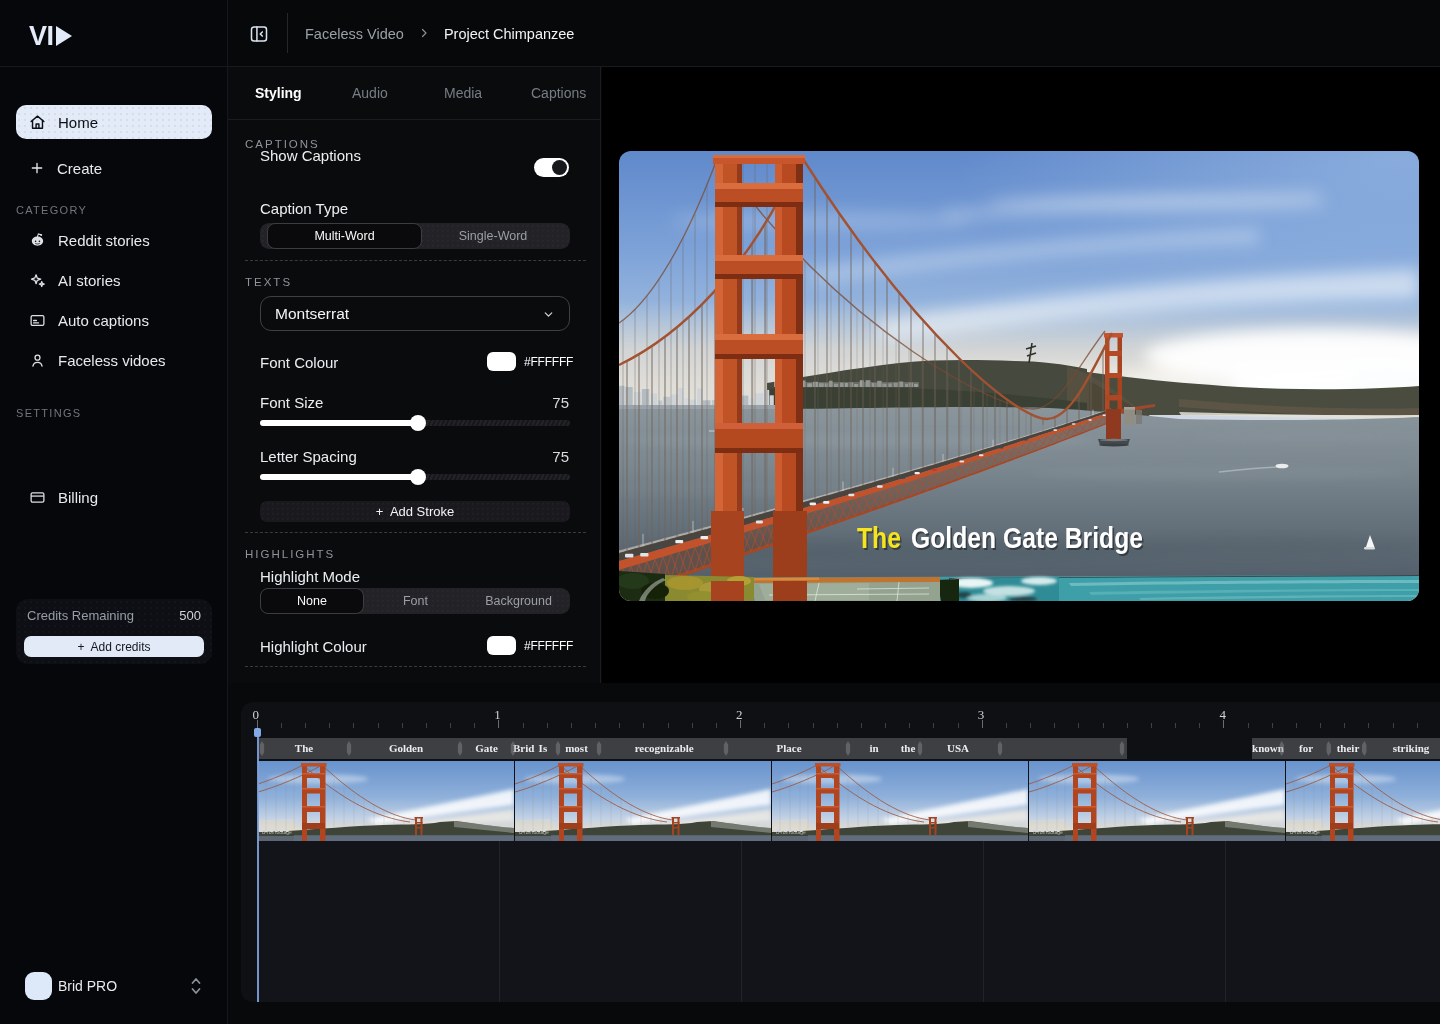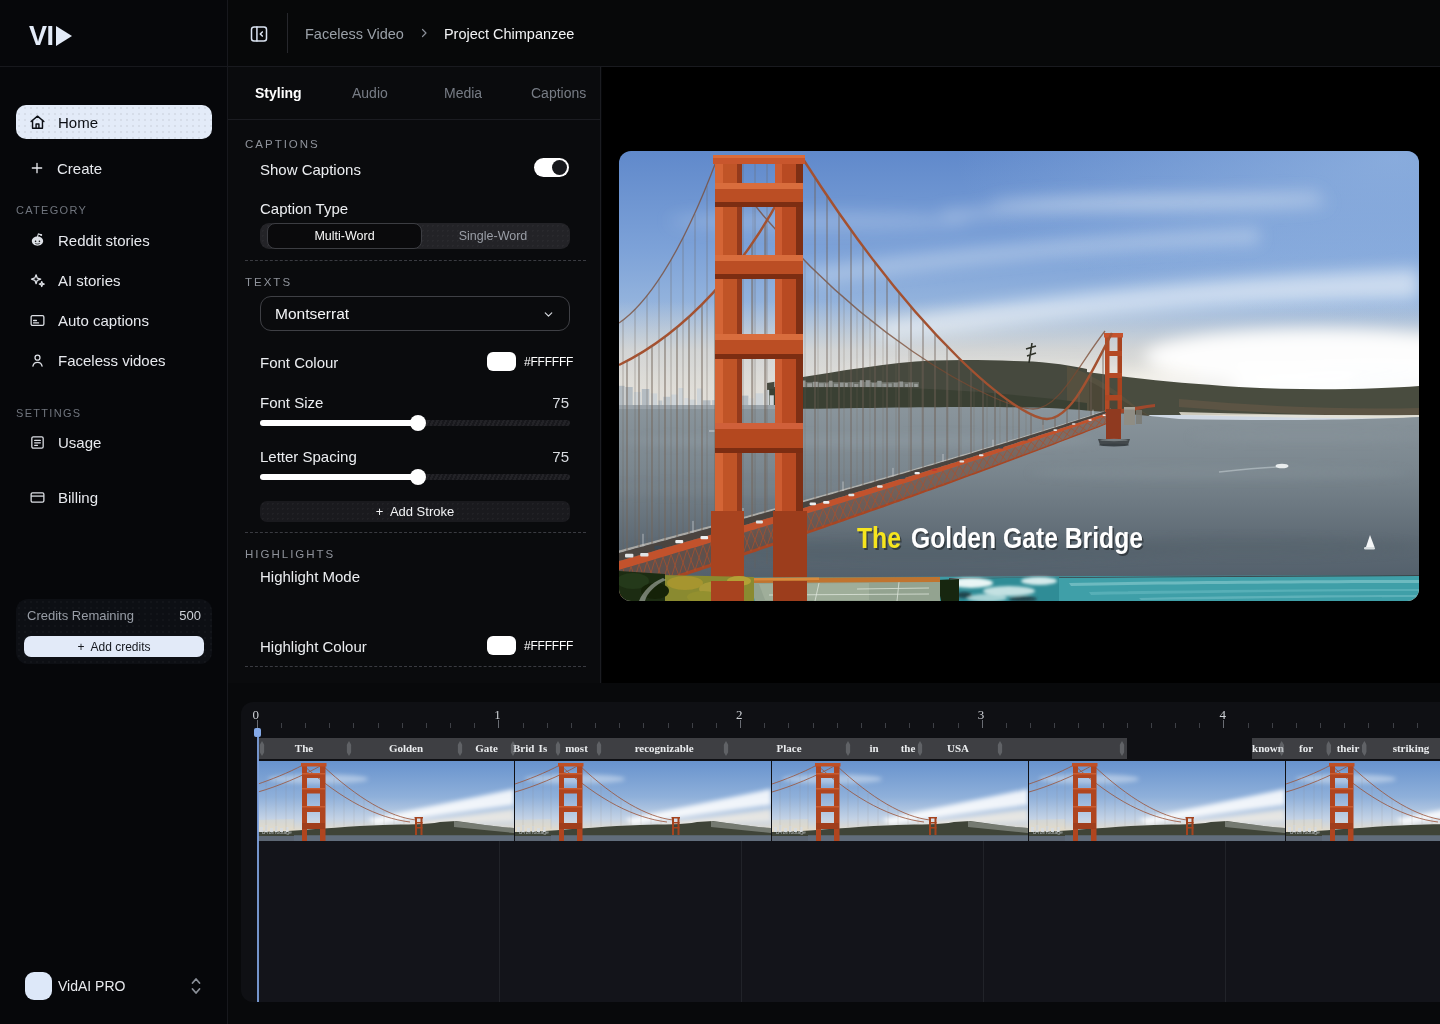--- a/index.html
+++ b/index.html
@@ -127,44 +127,37 @@
     Faceless vidoes
   </div>
   <div class="nav-item" style="top:303px">
     <svg width="17" height="17" viewBox="0 0 24 24" fill="none" stroke="#dde0e6" stroke-width="1.8" stroke-linejoin="round">
           <rect x="3" y="5" width="18" height="14" rx="2"></rect>
           <path d="M6.5 12h4M6.5 15.5h7" stroke-linecap="round"></path>
         </svg>
     Auto captions
   </div>
   <div class="nav-label" style="top:407px">SETTINGS</div>
-  <div class="nav-item" style="top:425px">
-    <svg width="17" height="17" viewBox="0 0 24 24" fill="none" stroke="#dde0e6" stroke-width="1.8" stroke-linejoin="round">
-          <rect x="4" y="4" width="16" height="16" rx="2"></rect>
-          <path d="M8 9h8M8 12.5h8M8 16h4" stroke-linecap="round"></path>
-        </svg>
-    Usage
-  </div>
   <div class="nav-item" style="top:480px">
     <svg width="17" height="17" viewBox="0 0 24 24" fill="none" stroke="#dde0e6" stroke-width="1.8" stroke-linejoin="round">
           <rect x="3" y="5.5" width="18" height="13" rx="2"></rect>
           <path d="M3 10h18"></path>
         </svg>
     Billing
   </div>
   <div id="credits">
     <div class="row">
           <span class="l">Credits Remaining</span>
           <span class="r">500</span>
         </div>
     <div id="addcred">+&nbsp; Add credits</div>
   </div>
   <div id="userrow">
     <div id="avatar"></div>
-    <div id="uname">VidAI PRO</div>
+    <div id="uname">Brid PRO</div>
     <div id="uchev"><svg width="14" height="22" viewBox="0 0 14 22" fill="none" stroke="#8a8f98" stroke-width="1.8" stroke-linecap="round" stroke-linejoin="round">
             <path d="M3.5 8l3.5-4 3.5 4M3.5 14l3.5 4 3.5-4"></path>
           </svg></div>
   </div>
 </div>
 
 <div id="topbar">
   <div id="collapse"><svg width="20" height="20" viewBox="0 0 24 24" fill="none" stroke="#dbe4f2" stroke-width="1.8" stroke-linecap="round" stroke-linejoin="round">
           <rect x="3" y="3.5" width="18" height="17" rx="3"></rect>
           <path d="M9.5 3.5v17"></path>
@@ -181,21 +174,21 @@
 </div>
 
 <div id="panel">
   <div id="tabs">
     <div class="tab active" style="left:27px">Styling</div>
     <div class="tab" style="left:124px">Audio</div>
     <div class="tab" style="left:216px">Media</div>
     <div class="tab" style="left:303px">Captions</div>
   </div>
   <div class="sect-label" style="top:71px">CAPTIONS</div>
-  <div class="f-label" style="top:94px">Show Captions</div>
+  <div class="f-label" style="top:80px">Show Captions</div>
   <div class="toggle">
         <div class="knob"></div>
       </div>
   <div class="f-label" style="top:133px">Caption Type</div>
   <div class="seg" style="top:156px">
     <div class="opt sel" style="left:7px;width:155px">Multi-Word</div>
     <div class="opt" style="left:156px;width:154px">Single-Word</div>
   </div>
   <div class="dashed" style="top:193px"></div>
   <div class="sect-label" style="top:209px">TEXTS</div>
@@ -217,20 +210,25 @@
   <div class="f-label" style="top:381px">Letter Spacing</div>
   <div class="f-value" style="top:381px">75</div>
   <div class="slider" style="top:407px">
         <div class="fill"></div>
         <div class="knob"></div>
       </div>
   <div id="addstroke">+&nbsp; Add Stroke</div>
   <div class="dashed" style="top:465px"></div>
   <div class="sect-label" style="top:481px">HIGHLIGHTS</div>
   <div class="f-label" style="top:501px">Highlight Mode</div>
+  <div class="seg" style="top:521px">
+    <div class="opt sel" style="left:0;width:104px">None</div>
+    <div class="opt" style="left:104px;width:103px">Font</div>
+    <div class="opt" style="left:207px;width:103px">Background</div>
+  </div>
   <div class="f-label" style="top:571px">Highlight Colour</div>
   <div class="swatch" style="top:569px"></div>
   <div class="hexv" style="top:572px">#FFFFFF</div>
   <div class="dashed" style="top:599px"></div>
 </div>
 
 <div id="stage">
   <div id="video">
     <svg width="800" height="450" viewBox="0 0 800 450" xmlns="http://www.w3.org/2000/svg">
 <defs>

